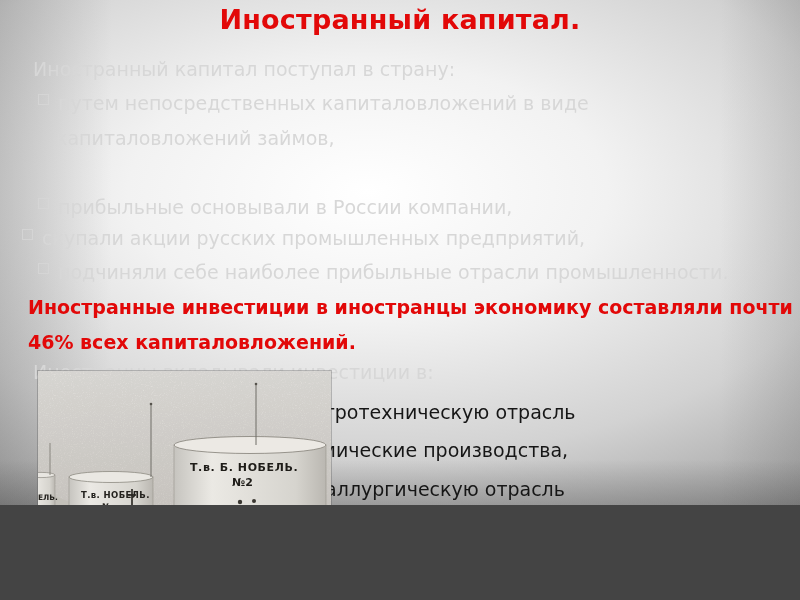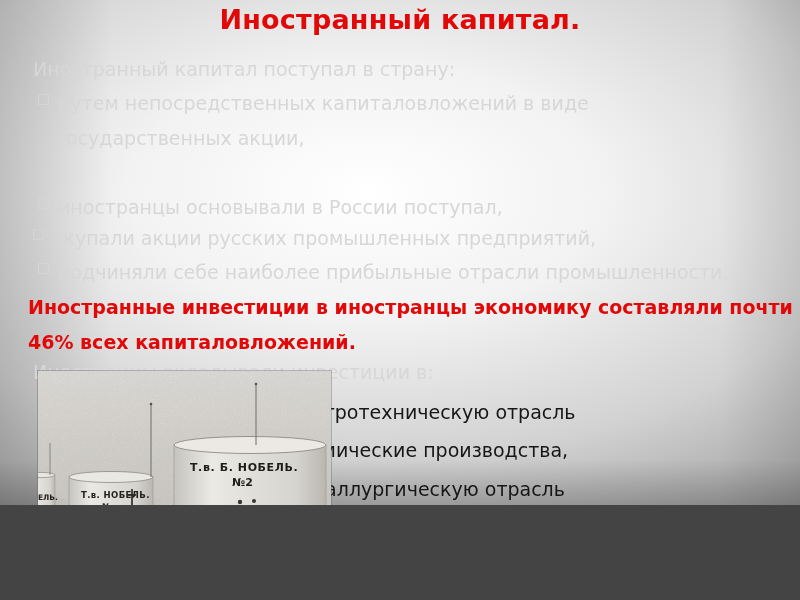--- a/index.html
+++ b/index.html
@@ -40,29 +40,29 @@
 
   <h1 class="title">Иностранный капитал.</h1>
 
   <div class="line light" style="top:57px;left:33px">Иностранный капитал поступал в страну:</div>
 
   <div class="line light bulleted" style="top:91px;left:38px">
     <span class="sq"></span>
     <span>путем непосредственных капиталовложений в виде</span>
   </div>
 
-  <div class="line light" style="top:126px;left:56px">государственных акции,</div>
+  <div class="line light" style="top:126px;left:56px">капиталовложений займов,</div>
 
 
   <div class="line light bulleted" style="top:195px;left:38px">
     <span class="sq"></span>
-    <span>иностранцы основывали в России поступал,</span>
+    <span>прибыльные основывали в России компании,</span>
   </div>
 
-  <div class="line light bulleted" style="top:226px;left:33px">
+  <div class="line light bulleted" style="top:226px;left:22px">
     <span class="sq"></span>
     <span>скупали акции русских промышленных предприятий,</span>
   </div>
 
   <div class="line light bulleted" style="top:260px;left:38px">
     <span class="sq"></span>
     <span>подчиняли себе наиболее прибыльные отрасли промышленности.</span>
   </div>
 
   <div class="line red" style="top:295px;left:28px">Иностранные инвестиции в иностранцы экономику составляли почти</div>

